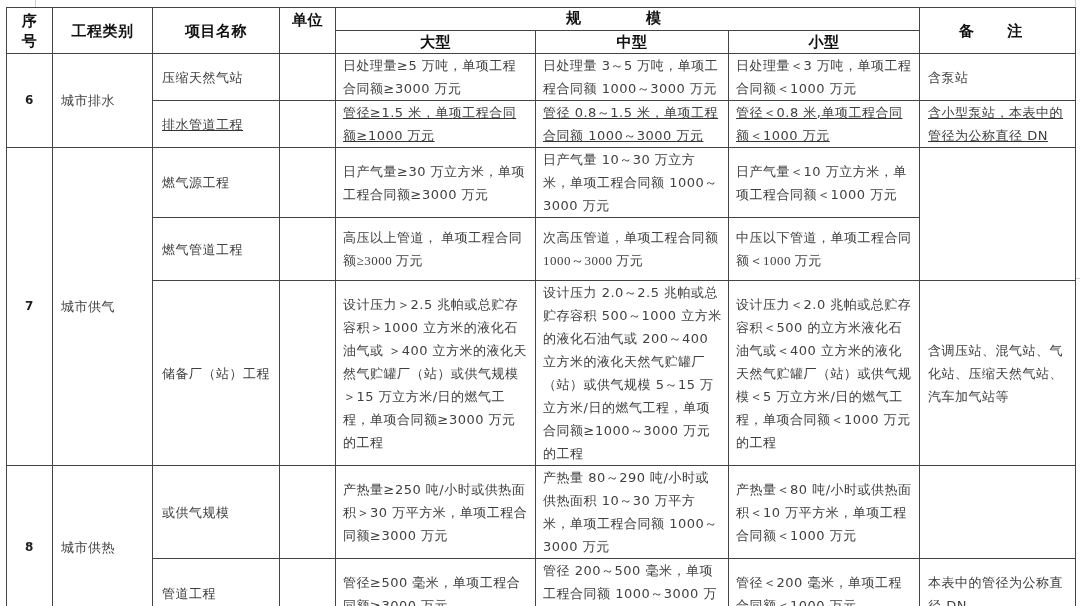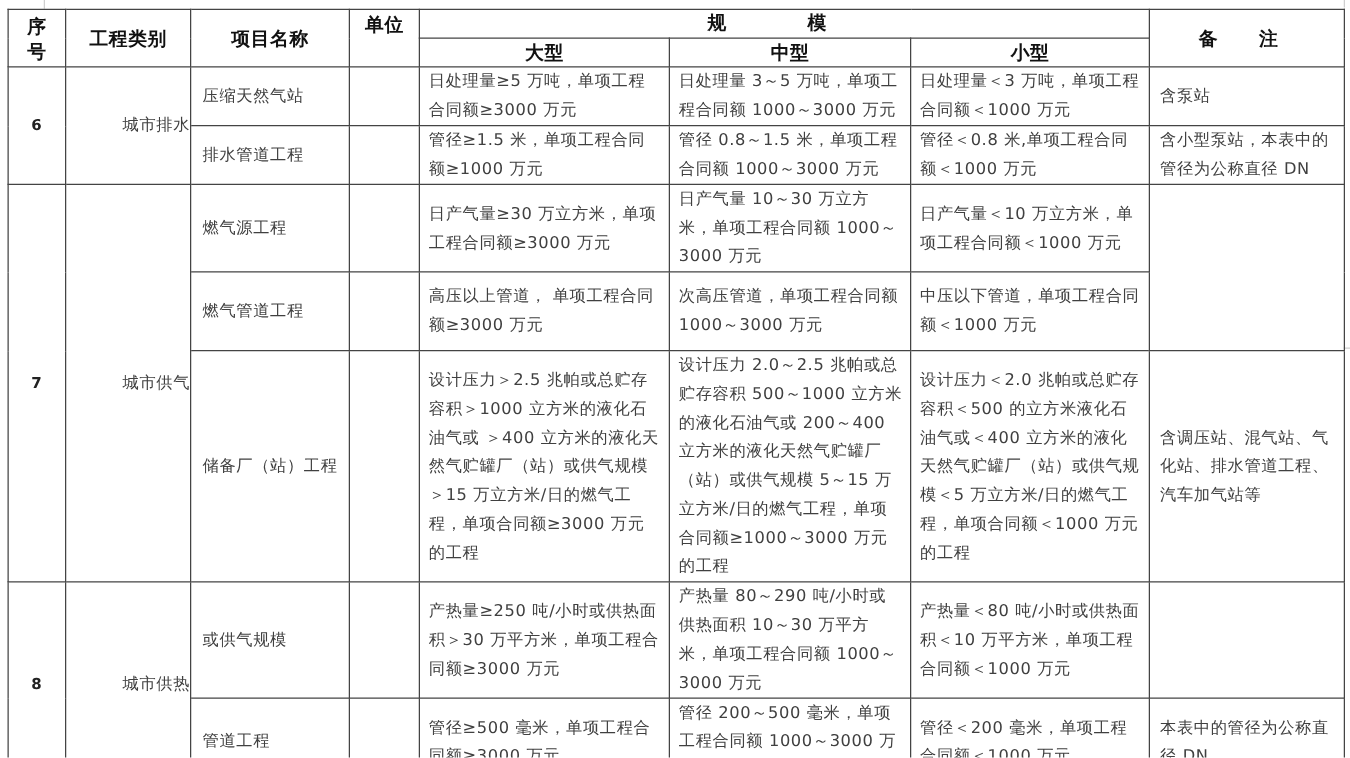--- a/index.html
+++ b/index.html
@@ -21,30 +21,30 @@
     vertical-align: middle;
     color: #404040;
     letter-spacing: 0.5px;
     word-break: break-all;
   }
   .scale-table th {
     font-weight: bold; color: #111; font-size: 15px; text-align: center; line-height: 20px;
   }
   .scale-table th.sub { font-size: 15px; line-height: 22px; }
   .scale-table td.num { text-align: center; font-weight: bold; color: #222; font-size: 12px; }
-  .scale-table td.cat { vertical-align: middle; padding-left: 8px; text-align: right; }
+  .scale-table td.cat { vertical-align: middle; padding-left: 8px; }
   .scale-table td.proj { padding-left: 9px; }
   .scale-table td.txt { padding: 0 6px 0 7px; }
   .scale-table td.note { padding: 0 6px 0 8px; }
   .h-head1 { height: 23px; }
   .h-head2 { height: 23px; }
   .h-r6a { height: 45px; }
-  .h-r6b { height: 45px; }
+  .h-r6b { height: 45px; text-decoration: underline; }
   .h-r7a { height: 67px; }
-  .h-r7b { height: 63px; }
+  .h-r7b { height: 63px; font-family: Liberation Serif, serif; }
   .h-r7c { height: 181px; }
   .h-r8a { height: 89px; }
   .h-r8b { height: 48px; }
   .spaced { letter-spacing: 14px; }
   .spaced2 { letter-spacing: 28px; font-family: Liberation Mono, monospace; }
 </style>
 </head>
 <body>
 
 <div class="page-edge-top"></div>
@@ -114,21 +114,21 @@
       <td class="txt">高压以上管道， 单项工程合同额≥3000 万元</td>
       <td class="txt">次高压管道，单项工程合同额 1000～3000 万元</td>
       <td class="txt">中压以下管道，单项工程合同额＜1000 万元</td>
     </tr>
     <tr class="h-r7c">
       <td class="proj">储备厂（站）工程</td>
       <td></td>
       <td class="txt">设计压力＞2.5 兆帕或总贮存容积＞1000 立方米的液化石油气或 ＞400 立方米的液化天然气贮罐厂（站）或供气规模＞15 万立方米/日的燃气工程，单项合同额≥3000 万元的工程</td>
       <td class="txt">设计压力 2.0～2.5 兆帕或总贮存容积 500～1000 立方米的液化石油气或 200～400 立方米的液化天然气贮罐厂（站）或供气规模 5～15 万立方米/日的燃气工程，单项合同额≥1000～3000 万元的工程</td>
       <td class="txt">设计压力＜2.0 兆帕或总贮存容积＜500 的立方米液化石油气或＜400 立方米的液化天然气贮罐厂（站）或供气规模＜5 万立方米/日的燃气工程，单项合同额＜1000 万元的工程</td>
-      <td class="note">含调压站、混气站、气化站、排水管道工程、汽车加气站等</td>
+      <td class="note">含调压站、混气站、气化站、压缩天然气站、汽车加气站等</td>
     </tr>
 
     <tr class="h-r8a">
       <td rowspan="2" class="num">8</td>
       <td rowspan="2" class="cat">城市供热</td>
       <td class="proj">或供气规模</td>
       <td></td>
       <td class="txt">产热量≥250 吨/小时或供热面积＞30 万平方米，单项工程合同额≥3000 万元</td>
       <td class="txt">产热量 80～290 吨/小时或供热面积 10～30 万平方米，单项工程合同额 1000～3000 万元</td>
       <td class="txt">产热量＜80 吨/小时或供热面积＜10 万平方米，单项工程合同额＜1000 万元</td>

